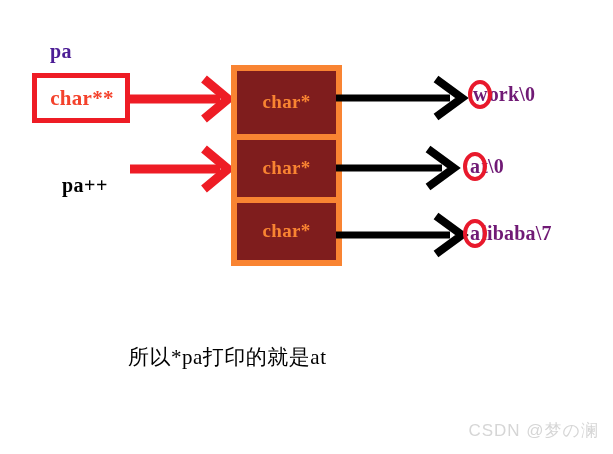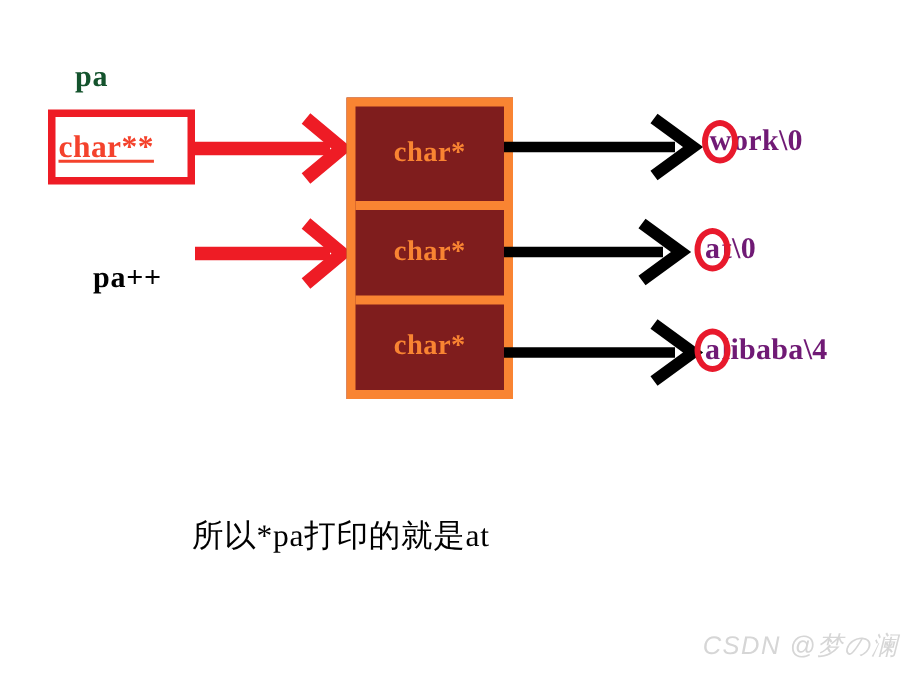--- a/index.html
+++ b/index.html
@@ -17,40 +17,39 @@
     background: #ffffff;
     overflow: hidden;
   }
   .abs { position: absolute; }
 
   
   .label-pa {
     left: 50px; top: 40px;
     font-size: 20px;
     font-weight: bold;
-    color: #14532d;
+    color: #4c1d95;
     letter-spacing: 0.5px;
   }
   .ptr-box {
     left: 32px; top: 73px;
     width: 98px; height: 50px;
     border: 5px solid #ee1c25;
     box-sizing: border-box;
     background: #ffffff;
   }
   .ptr-box-text {
     position: absolute;
     left: 2px; right: 0; top: 50%;
     transform: translateY(-50%);
-    text-align: left;
+    text-align: center;
     font-size: 21px;
     font-weight: bold;
     color: #f4422c;
     letter-spacing: 0.3px;
-    text-decoration: underline;
   }
   .label-papp {
     left: 62px; top: 174px;
     font-size: 20px;
     font-weight: bold;
     color: #000000;
     letter-spacing: 0.5px;
   }
 
   
@@ -121,21 +120,20 @@
     letter-spacing: 0.5px;
   }
 
   
   .watermark {
     right: 14px; bottom: 12px;
     font-family: "Liberation Sans", "DejaVu Sans", sans-serif;
     font-size: 17px;
     color: #d6d6d6;
     letter-spacing: 1px;
-    font-style: italic;
   }
 </style>
 </head>
 <body>
 
 <div id="canvas">
 
   <div class="abs label-pa">pa</div>
 
   <div class="abs ptr-box">
@@ -183,20 +181,20 @@
 
   <div class="abs str" style="left:472px; top:83px;">
     <span class="circled">w</span><span>ork\0</span>
   </div>
 
   <div class="abs str" style="left:469px; top:155px;">
     <span class="circled">a</span><span>t\0</span>
   </div>
 
   <div class="abs str" style="left:469px; top:222px;">
-    <span class="circled">a</span><span>libaba\4</span>
+    <span class="circled">a</span><span>libaba\7</span>
   </div>
 
   <div class="abs caption">所以*pa打印的就是at</div>
 
   <div class="abs watermark">CSDN @梦の澜</div>
 
 </div>
 
 </body></html>

